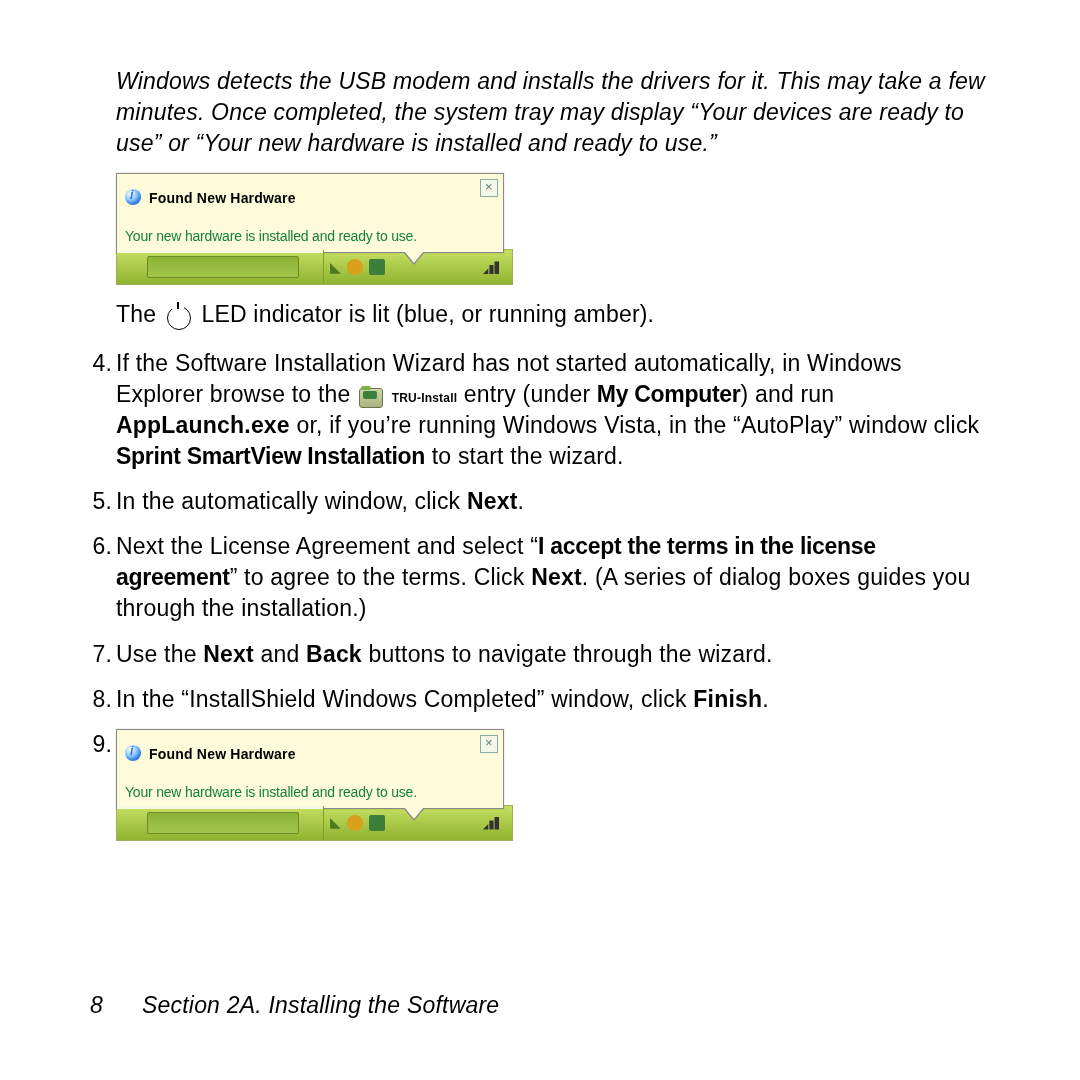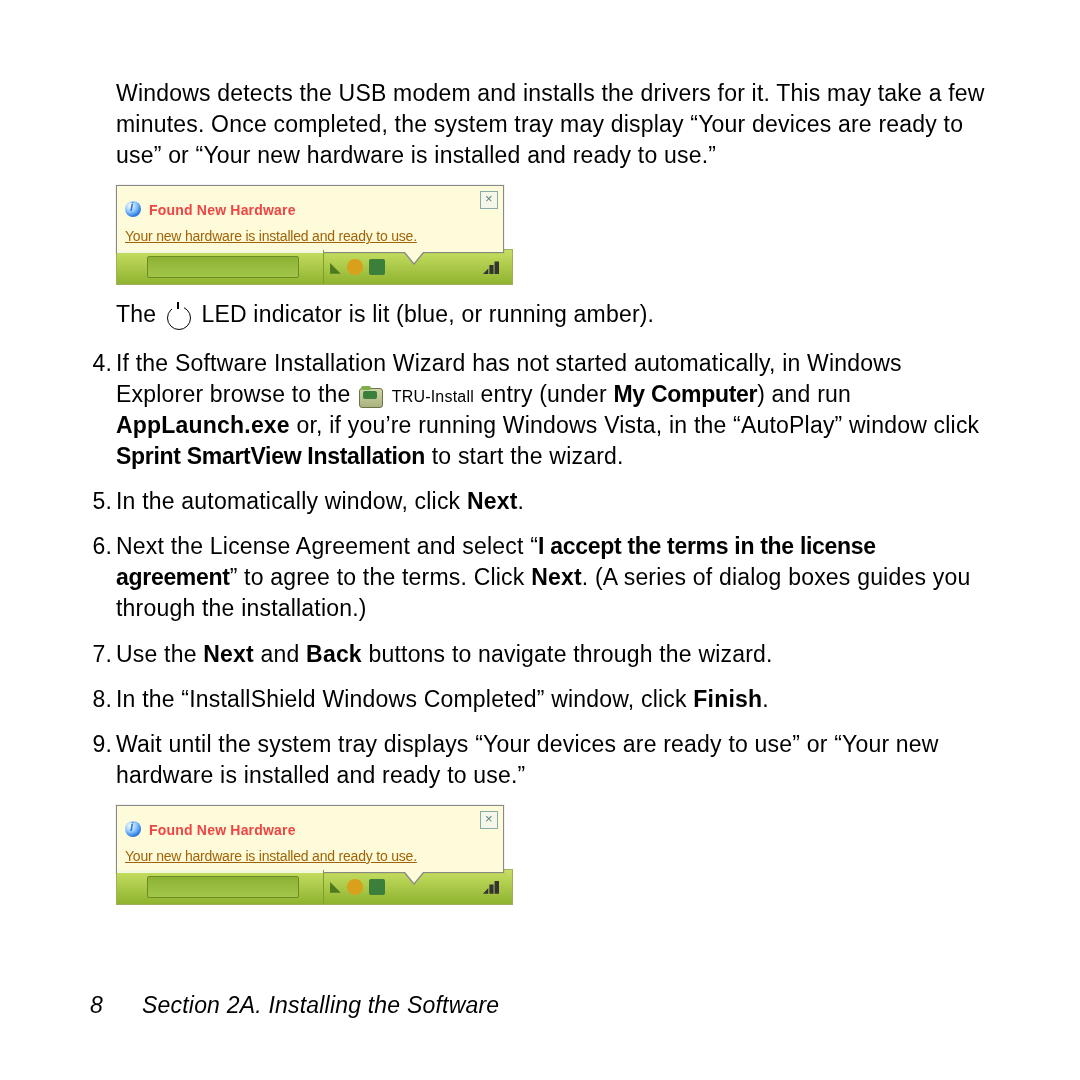--- a/index.html
+++ b/index.html
@@ -4,21 +4,21 @@
 <style>
   html,body{margin:0;padding:0;background:#fff;color:#000;}
   .page{
     width:1080px;height:1080px;position:relative;
     font-family:Helvetica,Arial,sans-serif;
     font-size:23px;line-height:1.35;
     letter-spacing:.2px;
     box-sizing:border-box;
     padding:62px 90px 0 90px;
   }
-  .para{margin:16px 0 14px 26px;}
+  .para{margin:4px 0 14px 26px;font-style:italic;}
   .list{list-style:none;margin:0;padding:0;}
   .li{position:relative;margin:0 0 14px 0;padding-left:26px;}
   .li .num{position:absolute;left:-6px;top:0;width:28px;text-align:right;}
   .bi{font-weight:700;}
   .i{font-style:italic;}
   .tight{letter-spacing:-.3px;}
 
   .footer{
     position:absolute;left:90px;bottom:59px;
     font-style:italic;font-size:23px;
@@ -26,22 +26,22 @@
   .footer .pn{display:inline-block;width:52px;font-style:italic;}
 
   
   .nbwrap{margin:6px 0 14px 26px;}
   .balloon{
     width:370px;background:#fdfbd9;border:1px solid #888;
     box-shadow:0 0 0 1px rgba(0,0,0,.05);
     font-family:Tahoma,Arial,sans-serif;position:relative;
     padding:6px 8px 6px 8px;
   }
-  .balloon .title{font-size:14px;font-weight:700;color:#ef4444;}
-  .balloon .msg{font-size:14px;color:#a16207;margin-top:4px;letter-spacing:-.2px;text-decoration:underline;}
+  .balloon .title{font-size:14px;font-weight:700;color:#000000;}
+  .balloon .msg{font-size:14px;color:#15803d;margin-top:16px;letter-spacing:-.2px;}
   .balloon .info{
     width:16px;height:16px;border-radius:50%;
     background:radial-gradient(circle at 35% 30%,#fff,#8fc6ff 40%,#2a7ae0 70%);
     display:inline-block;vertical-align:middle;margin-right:8px;position:relative;
   }
   .balloon .info::after{
     content:"i";position:absolute;left:5px;top:-2px;font-weight:700;
     font-style:italic;color:#2a7ae0;font-size:12px;background:transparent;
   }
   .balloon .x{
@@ -89,21 +89,21 @@
   .led::after{content:"";position:absolute;left:9px;top:-5px;width:2px;height:7px;background:#000;}
   .led::before{content:"";position:absolute;left:4px;top:-1px;width:12px;height:6px;background:#fff;}
 
   
   .drive{
     width:22px;height:18px;display:inline-block;vertical-align:middle;margin:0 2px -3px 2px;
     background:linear-gradient(#cfd6a7,#aab37e);border:1px solid #6b7346;border-radius:3px;position:relative;
   }
   .drive::before{content:"";position:absolute;left:3px;top:2px;width:14px;height:8px;border-radius:2px;background:#3a7f3a;}
   .drive::after{content:"";position:absolute;left:1px;top:-3px;width:10px;height:4px;border-radius:2px;background:#7eb04a;}
-  .tru{font-family:Tahoma,Arial,sans-serif;font-size:16px;font-weight:400;}
+  .tru{font-family:Tahoma,Arial,sans-serif;font-size:12px;font-weight:700;}
 
   .ledline{margin:6px 0 18px 26px;}
 </style>
 </head>
 <body>
 
 <div class="page">
 
   <p class="para">Windows detects the USB modem and installs the drivers for it. This may take a few minutes. Once completed, the system tray may display “Your devices are ready to use” or “Your new hardware is installed and ready to use.”</p>
 
@@ -149,21 +149,20 @@
     <li class="li">
       <span class="num">7.</span>
       <span>Use the </span><span class="bi">Next</span><span> and </span><span class="bi">Back</span><span> buttons to navigate through the wizard.</span>
     </li>
     <li class="li">
       <span class="num">8.</span>
       <span>In the “InstallShield Windows Completed” window, click </span><span class="bi">Finish</span><span>.</span>
     </li>
     <li class="li">
       <span class="num">9.</span>
-      <span>Wait until the system tray displays “Your devices are ready to use” or “Your new hardware is installed and ready to use.”</span>
     </li>
   </ol>
 
   <div class="nbwrap">
     <div class="balloon">
       <span class="x">×</span>
       <div><span class="info"></span><span class="title">Found New Hardware</span></div>
       <div class="msg">Your new hardware is installed and ready to use.</div>
     </div>
     <div class="pointer"></div>

